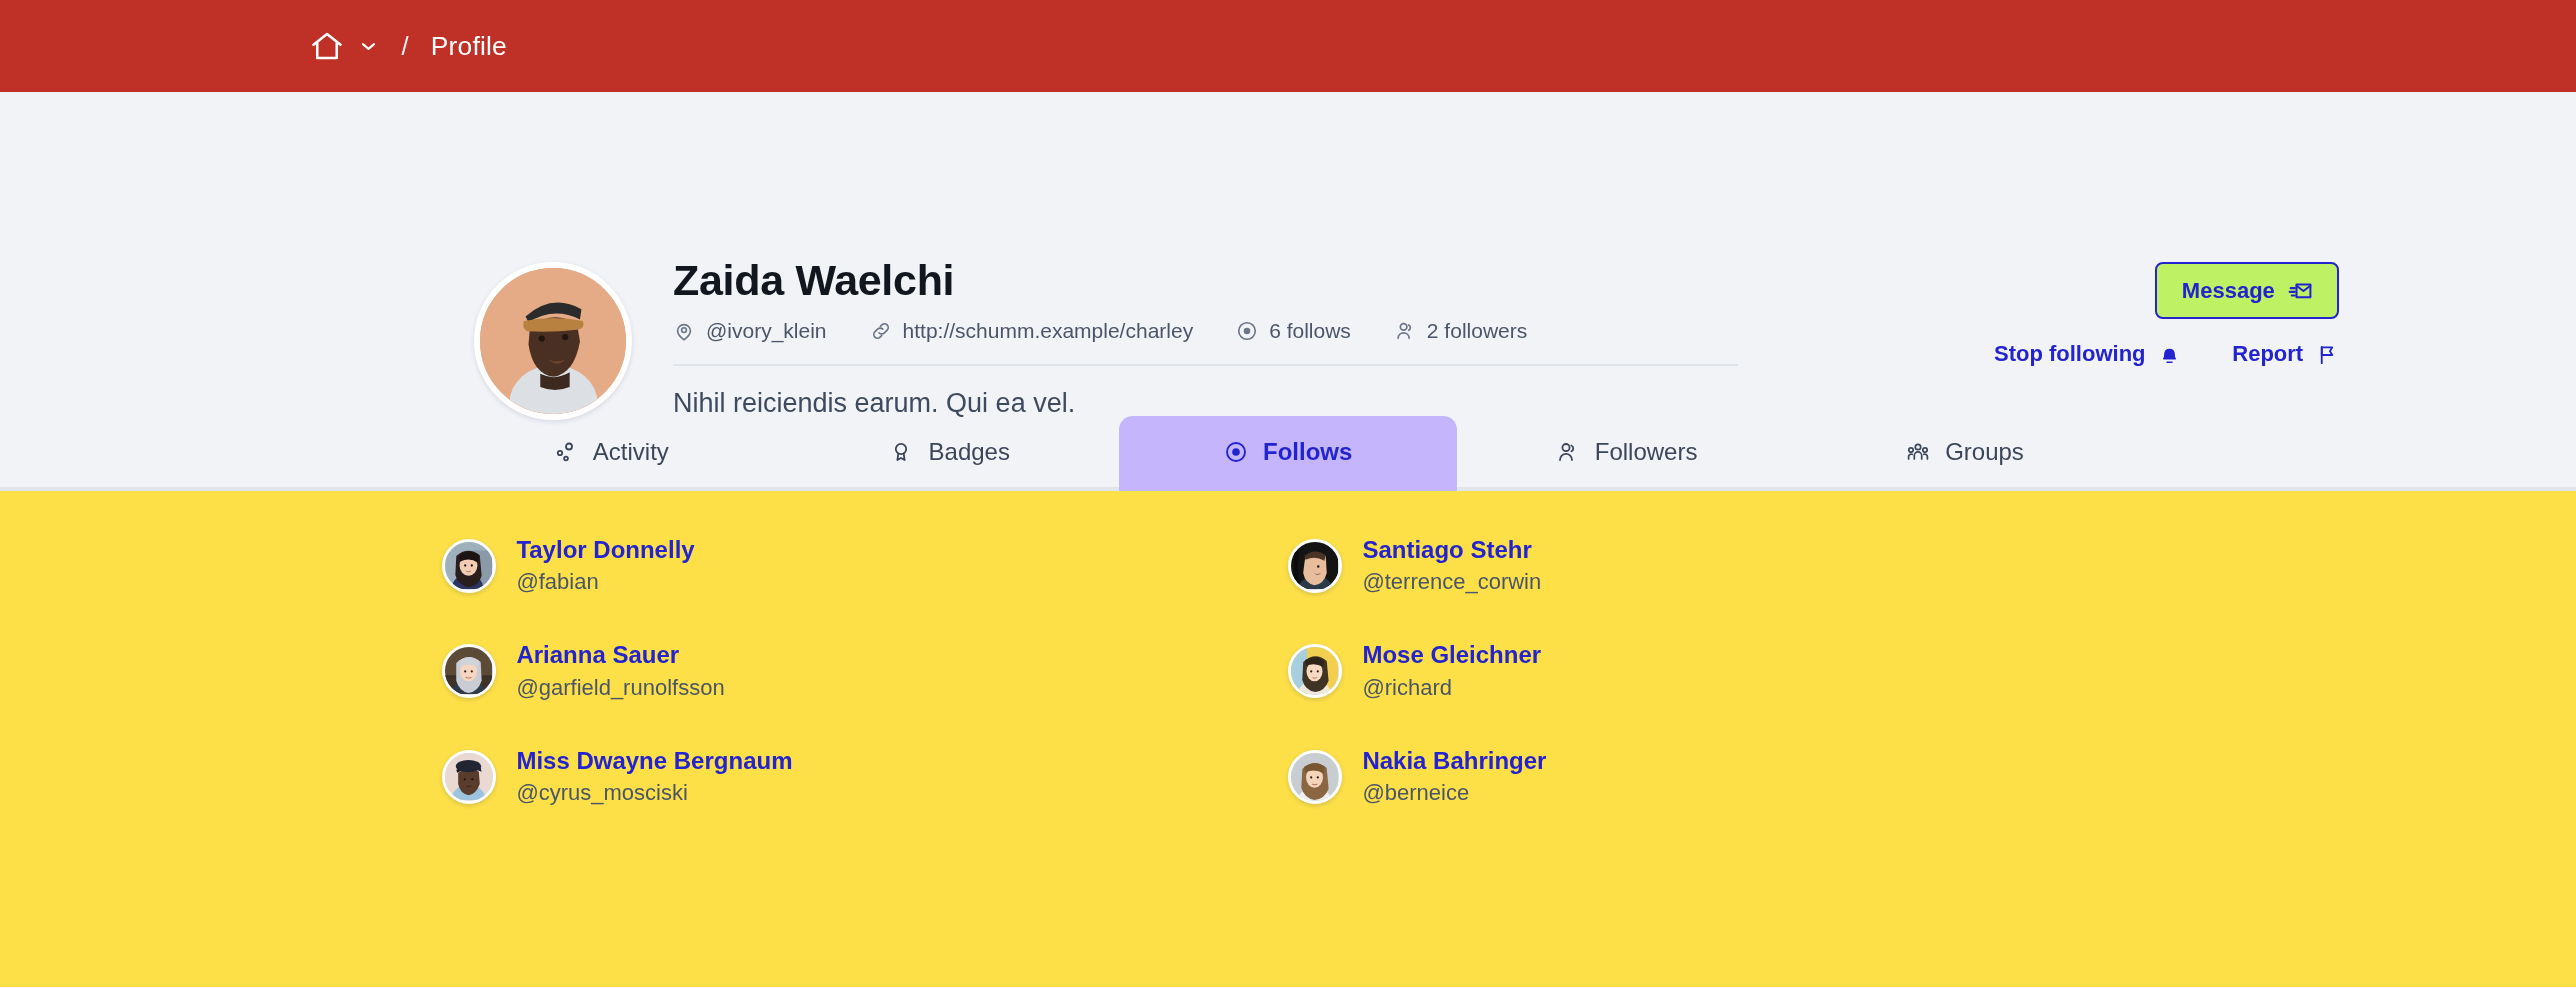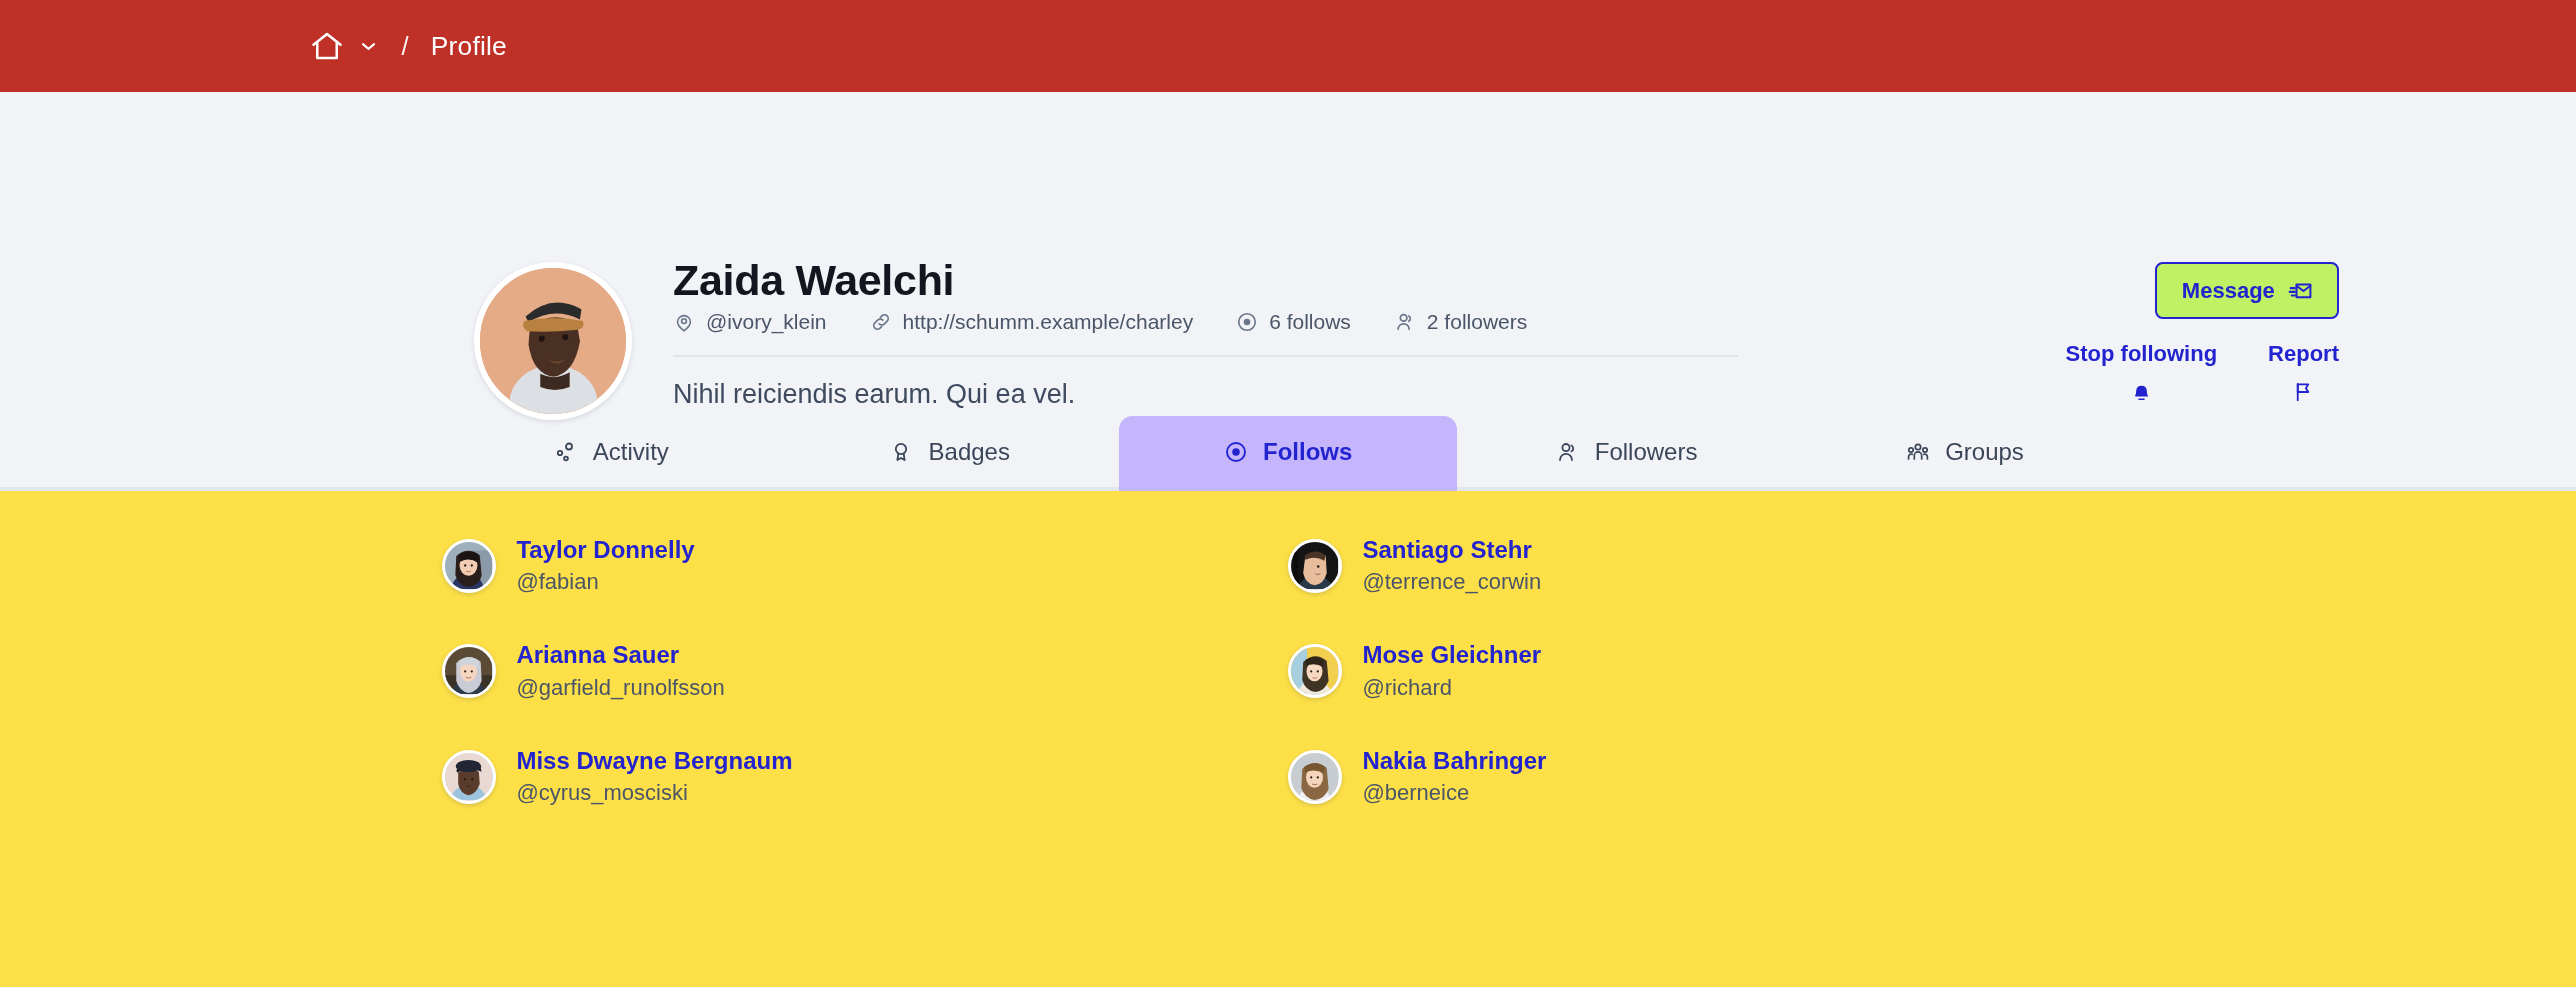--- a/index.html
+++ b/index.html
@@ -82,21 +82,21 @@
   .p-name {
     font-size: 43px;
     font-weight: bold;
     color: #11161f;
     letter-spacing: -0.3px;
     line-height: 1;
     margin: 0;
   }
   .p-meta {
     display: flex;
-    margin-top: 8px;
+    margin-top: 17px;
     gap: 0;
     font-size: 21px;
     color: #4b5568;
   }
   .meta-item {
     display: flex;
     align-items: center;
     gap: 11px;
     margin-right: 43px;
     white-space: nowrap;
@@ -146,21 +146,20 @@
   }
   .action-link {
     display: inline-flex;
     align-items: center;
     gap: 12.8px;
     color: #2323cf;
     font-size: 22px;
     font-weight: bold;
     cursor: pointer;
     white-space: nowrap;
-    flex-direction: column;
   }
   .action-link svg { display: block; }
 
   
   .tabs {
     position: relative;
     height: 71px;
     border-bottom: 4.3px solid #e1e6ed;
     display: flex;
     justify-content: center;

